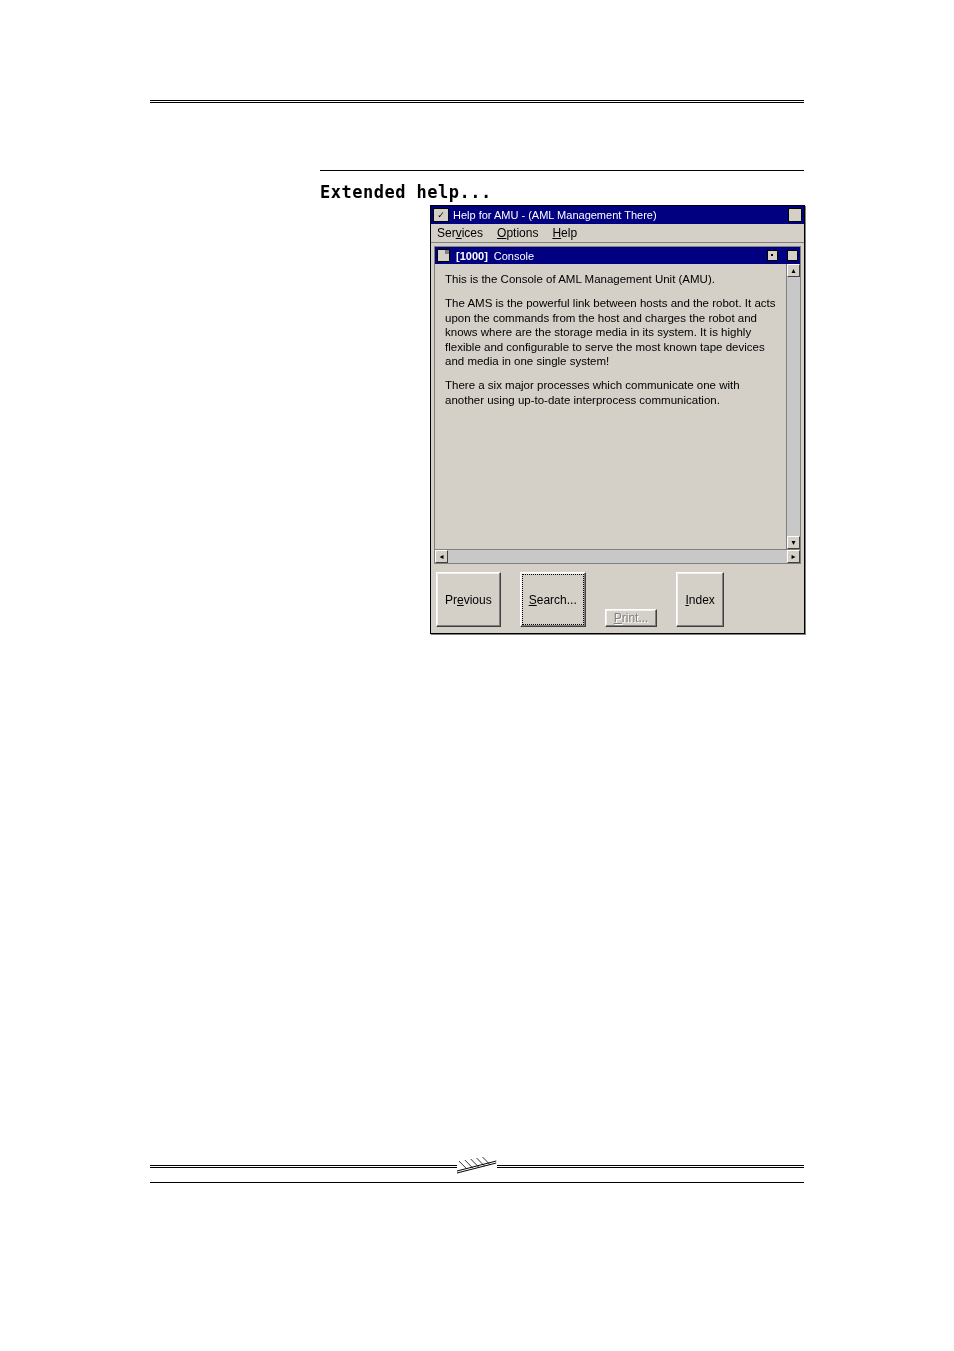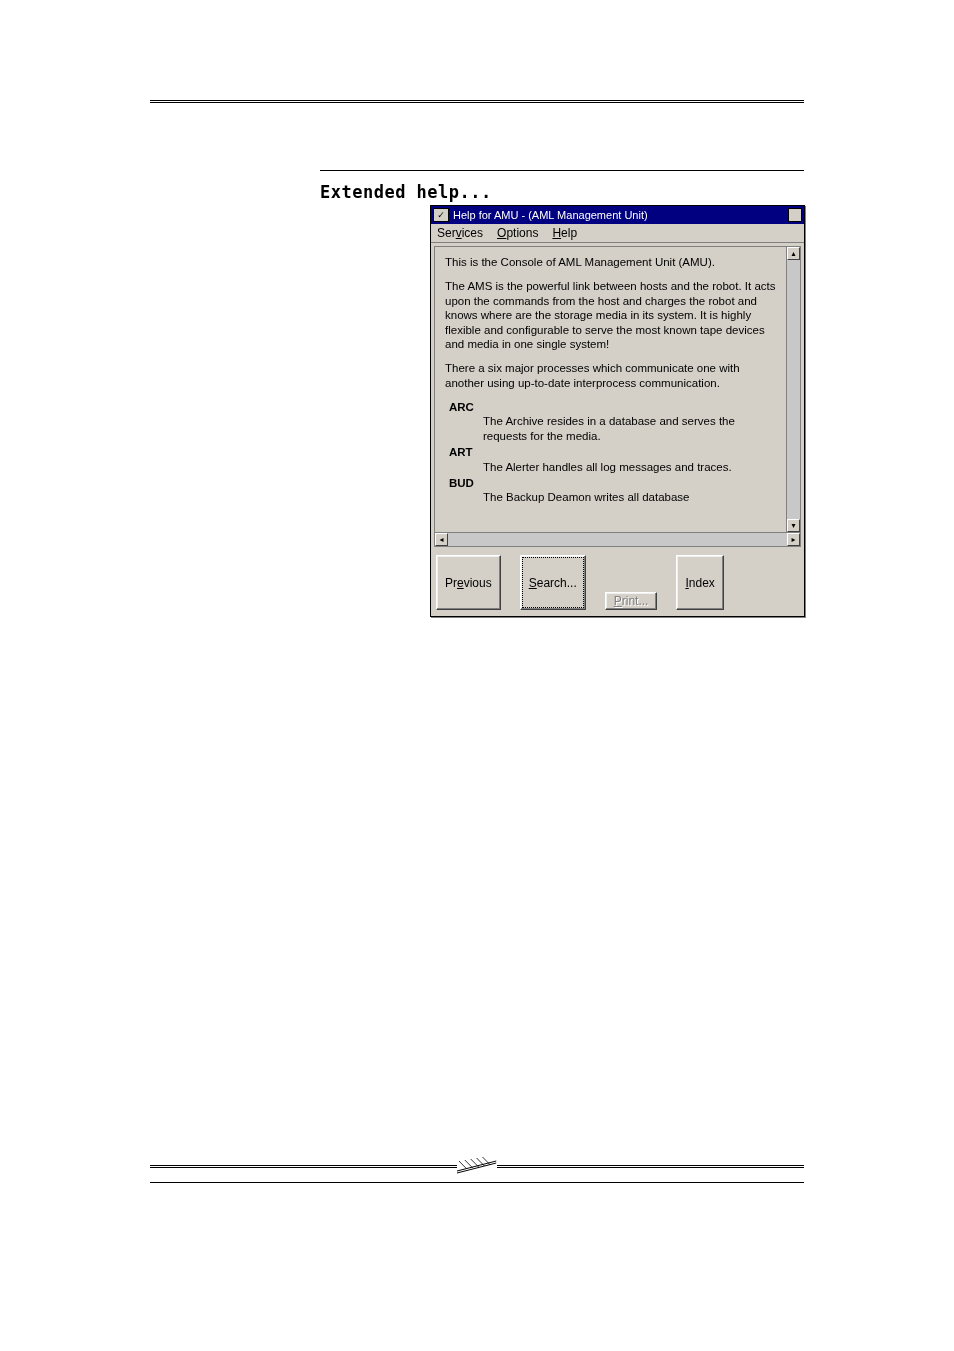--- a/index.html
+++ b/index.html
@@ -255,45 +255,45 @@
 <body>
 
 <div class="page-rule-top"></div>
 <div class="section-rule"></div>
 
 <div class="sidebar-label">Extended help...</div>
 
 <div class="window">
   <div class="titlebar">
     <div class="sysmenu-btn">✓</div>
-    <div class="title-text">Help for AMU - (AML Management Unit)</div>
+    <div class="title-text">Help for AMU - (AML Management There)</div>
     <div class="title-right-btn"></div>
   </div>
 
   <div class="menubar">
     <span class="menu-item"><span>Ser</span><span class="u">v</span><span>ices</span></span>
     <span class="menu-item"><span></span><span class="u">O</span><span>ptions</span></span>
     <span class="menu-item"><span></span><span class="u">H</span><span>elp</span></span>
   </div>
 
   <div class="content-outer">
+    <div class="content-titlebar">
+      <span class="doc-icon"></span>
+      <span class="ct-id">[1000]</span>
+      <span>Console</span>
+      <span class="ct-flex"></span>
+      <span class="ct-small-btn dot"></span>
+      <span class="ct-small-btn"></span>
+    </div>
 
     <div class="scroll-wrap">
       <div class="help-text">
         <p>This is the Console of AML Management Unit (AMU).</p>
         <p>The AMS is the powerful link between hosts and the robot. It acts upon the commands from the host and charges the robot and knows where are the storage media in its system. It is highly flexible and configurable to serve the most known tape devices and media in one single system!</p>
         <p>There a six major processes which communicate one with another using up-to-date interprocess communication.</p>
-        <div class="dl">
-          <div class="dt">ARC</div>
-          <div class="dd">The Archive resides in a database and serves the requests for the media.</div>
-          <div class="dt">ART</div>
-          <div class="dd">The Alerter handles all log messages and traces.</div>
-          <div class="dt">BUD</div>
-          <div class="dd">The Backup Deamon writes all database</div>
-        </div>
       </div>
       <div class="vscroll">
         <div class="arrow">▴</div>
         <div class="track"></div>
         <div class="arrow">▾</div>
       </div>
     </div>
     <div class="hscroll">
       <div class="arrow">◂</div>
       <div class="track"></div>

